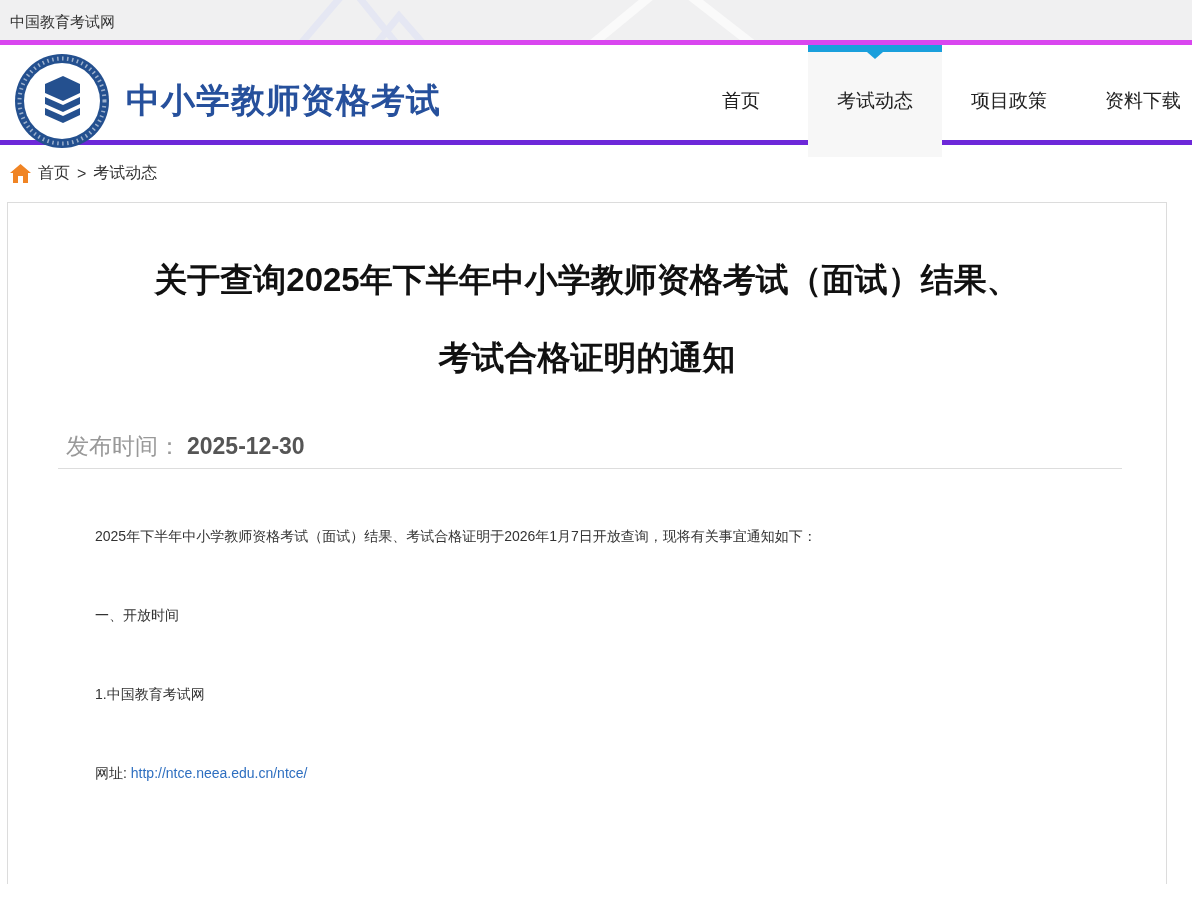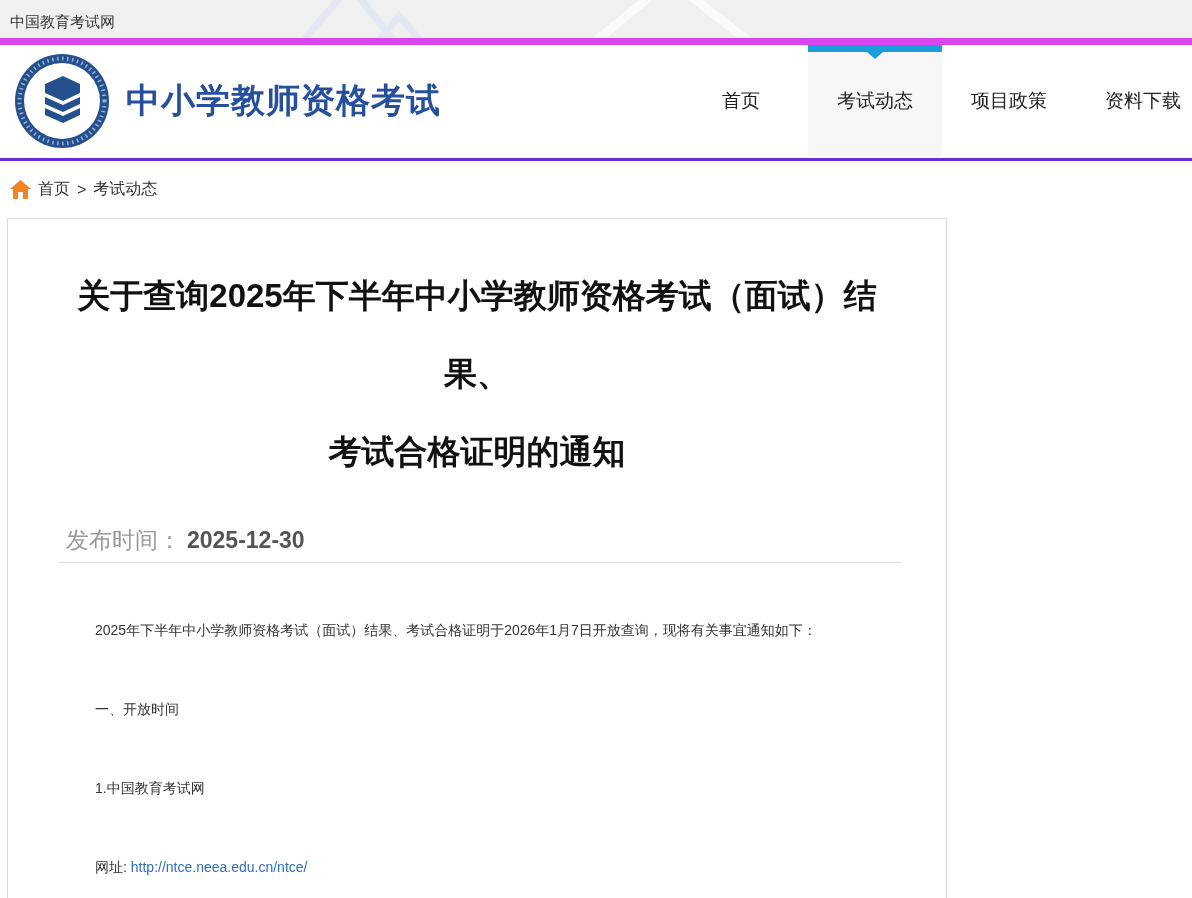--- a/index.html
+++ b/index.html
@@ -1,29 +1,29 @@
 <!DOCTYPE html>
 <html style="--accent-blue: #1A9FDC; --brand-navy: #26509C; --home-orange: #F08424; --link-blue: #2E6FC0;"><head>
 <meta charset="utf-8">
 <style>
   * { margin:0; padding:0; box-sizing:border-box; }
   html,body { width:1192px; height:898px; overflow:hidden; background:#fff;
     font-family:"Liberation Sans","DejaVu Sans",sans-serif; }
 
   
   .topbar { position:relative; height:45px; background:#f0f0f1;
-    border-bottom:7px solid #d946ef; overflow:hidden; }
+    border-bottom:5px solid #d946ef; overflow:hidden; }
   .topbar .site-name { position:absolute; left:10px; top:0; line-height:44px;
     font-size:15px; color:#333; text-decoration:none; }
   .mountains { position:absolute; left:295px; top:0; width:150px; height:45px; }
   .mountains2 { position:absolute; left:580px; top:0; width:200px; height:45px; }
 
   
-  .header { position:relative; height:116px; background:#fff;
-    border-bottom:3px solid #6d28d9; }
+  .header { position:relative; height:100px; background:#fff;
+    border-bottom:5px solid #6d28d9; }
   .logo-badge { position:absolute; left:14px; top:8px; width:96px; height:96px; }
   .brand-title { position:absolute; left:126px; top:0; height:112px;
     display:flex; align-items:center; font-size:34px; font-weight:bold;
     color:var(--brand-navy,#26509C); letter-spacing:1px; }
   .nav { position:absolute; left:674px; top:0; height:112px; display:flex; }
   .nav-item { position:relative; width:134px; height:112px; display:flex;
     align-items:center; justify-content:center; font-size:19px; color:#222;
     text-decoration:none; cursor:pointer; }
   .nav-item.active { background:#f7f7f7; }
   .tab-indicator { position:absolute; top:0; left:0; right:0; height:7px;
@@ -33,21 +33,21 @@
     border-right:8px solid transparent;
     border-top:7px solid var(--accent-blue,#1A9FDC); }
 
   
   .breadcrumb { height:57px; display:flex; align-items:center; padding-left:10px;
     font-size:16px; color:#333; gap:7px; background:#fff; }
   .breadcrumb a { color:#333; text-decoration:none; cursor:pointer; }
   .home-icon { display:inline-block; width:21px; height:19px; }
 
   
-  .article-box { position:relative; margin-left:7px; width:940px;
+  .article-box { position:relative; margin-left:7px; width:1160px;
     height:calc(898px - 215px - 1px); border:1px solid #dcdcdc;
     border-bottom:none; background:#fff; }
   .article-title { padding:38px 60px 0 60px; text-align:center;
     font-size:33px; font-weight:bold; color:#111; line-height:78px; }
   .article-title span { display:block; }
   .publish-row { margin:37px 0 0 58px; font-size:23px; height:24px;
     display:flex; align-items:center; }
   .publish-label { color:#999; }
   .publish-date { color:#555; font-weight:bold; margin-left:6px; }
   .divider { margin:10px 44px 0 50px; border-top:1px solid #ddd; height:0; }

